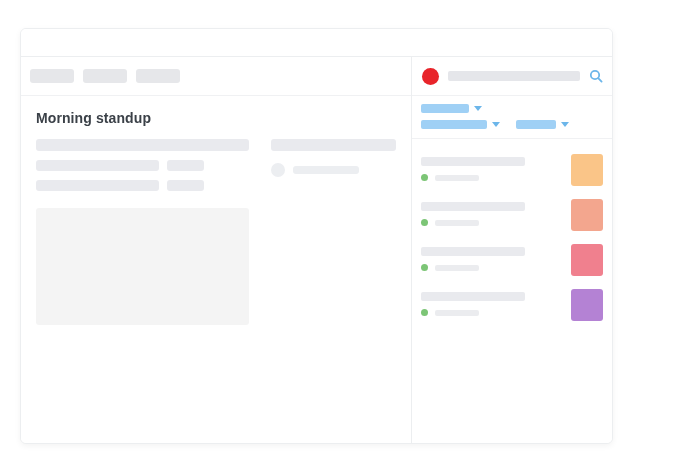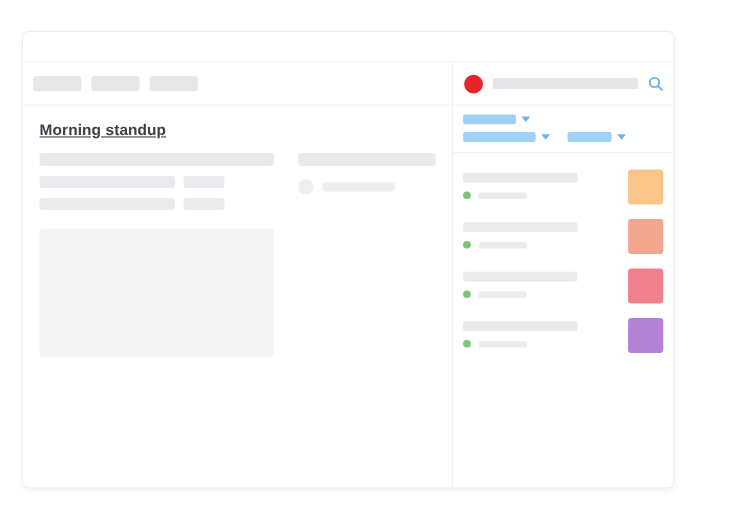--- a/index.html
+++ b/index.html
@@ -71,21 +71,20 @@
   .left-content {
     padding: 14px 15px 0 15px;
   }
 
   .doc-title {
     font-size: 14px;
     font-weight: bold;
     color: #3b4148;
     letter-spacing: 0.1px;
     margin: 0 0 13px 0;
-    text-decoration: underline;
   }
 
   .content-cols {
     display: flex;
     gap: 22px;
   }
   .col-main { width: 213px; }
   .col-side { width: 126px; }
 
   .bar {

